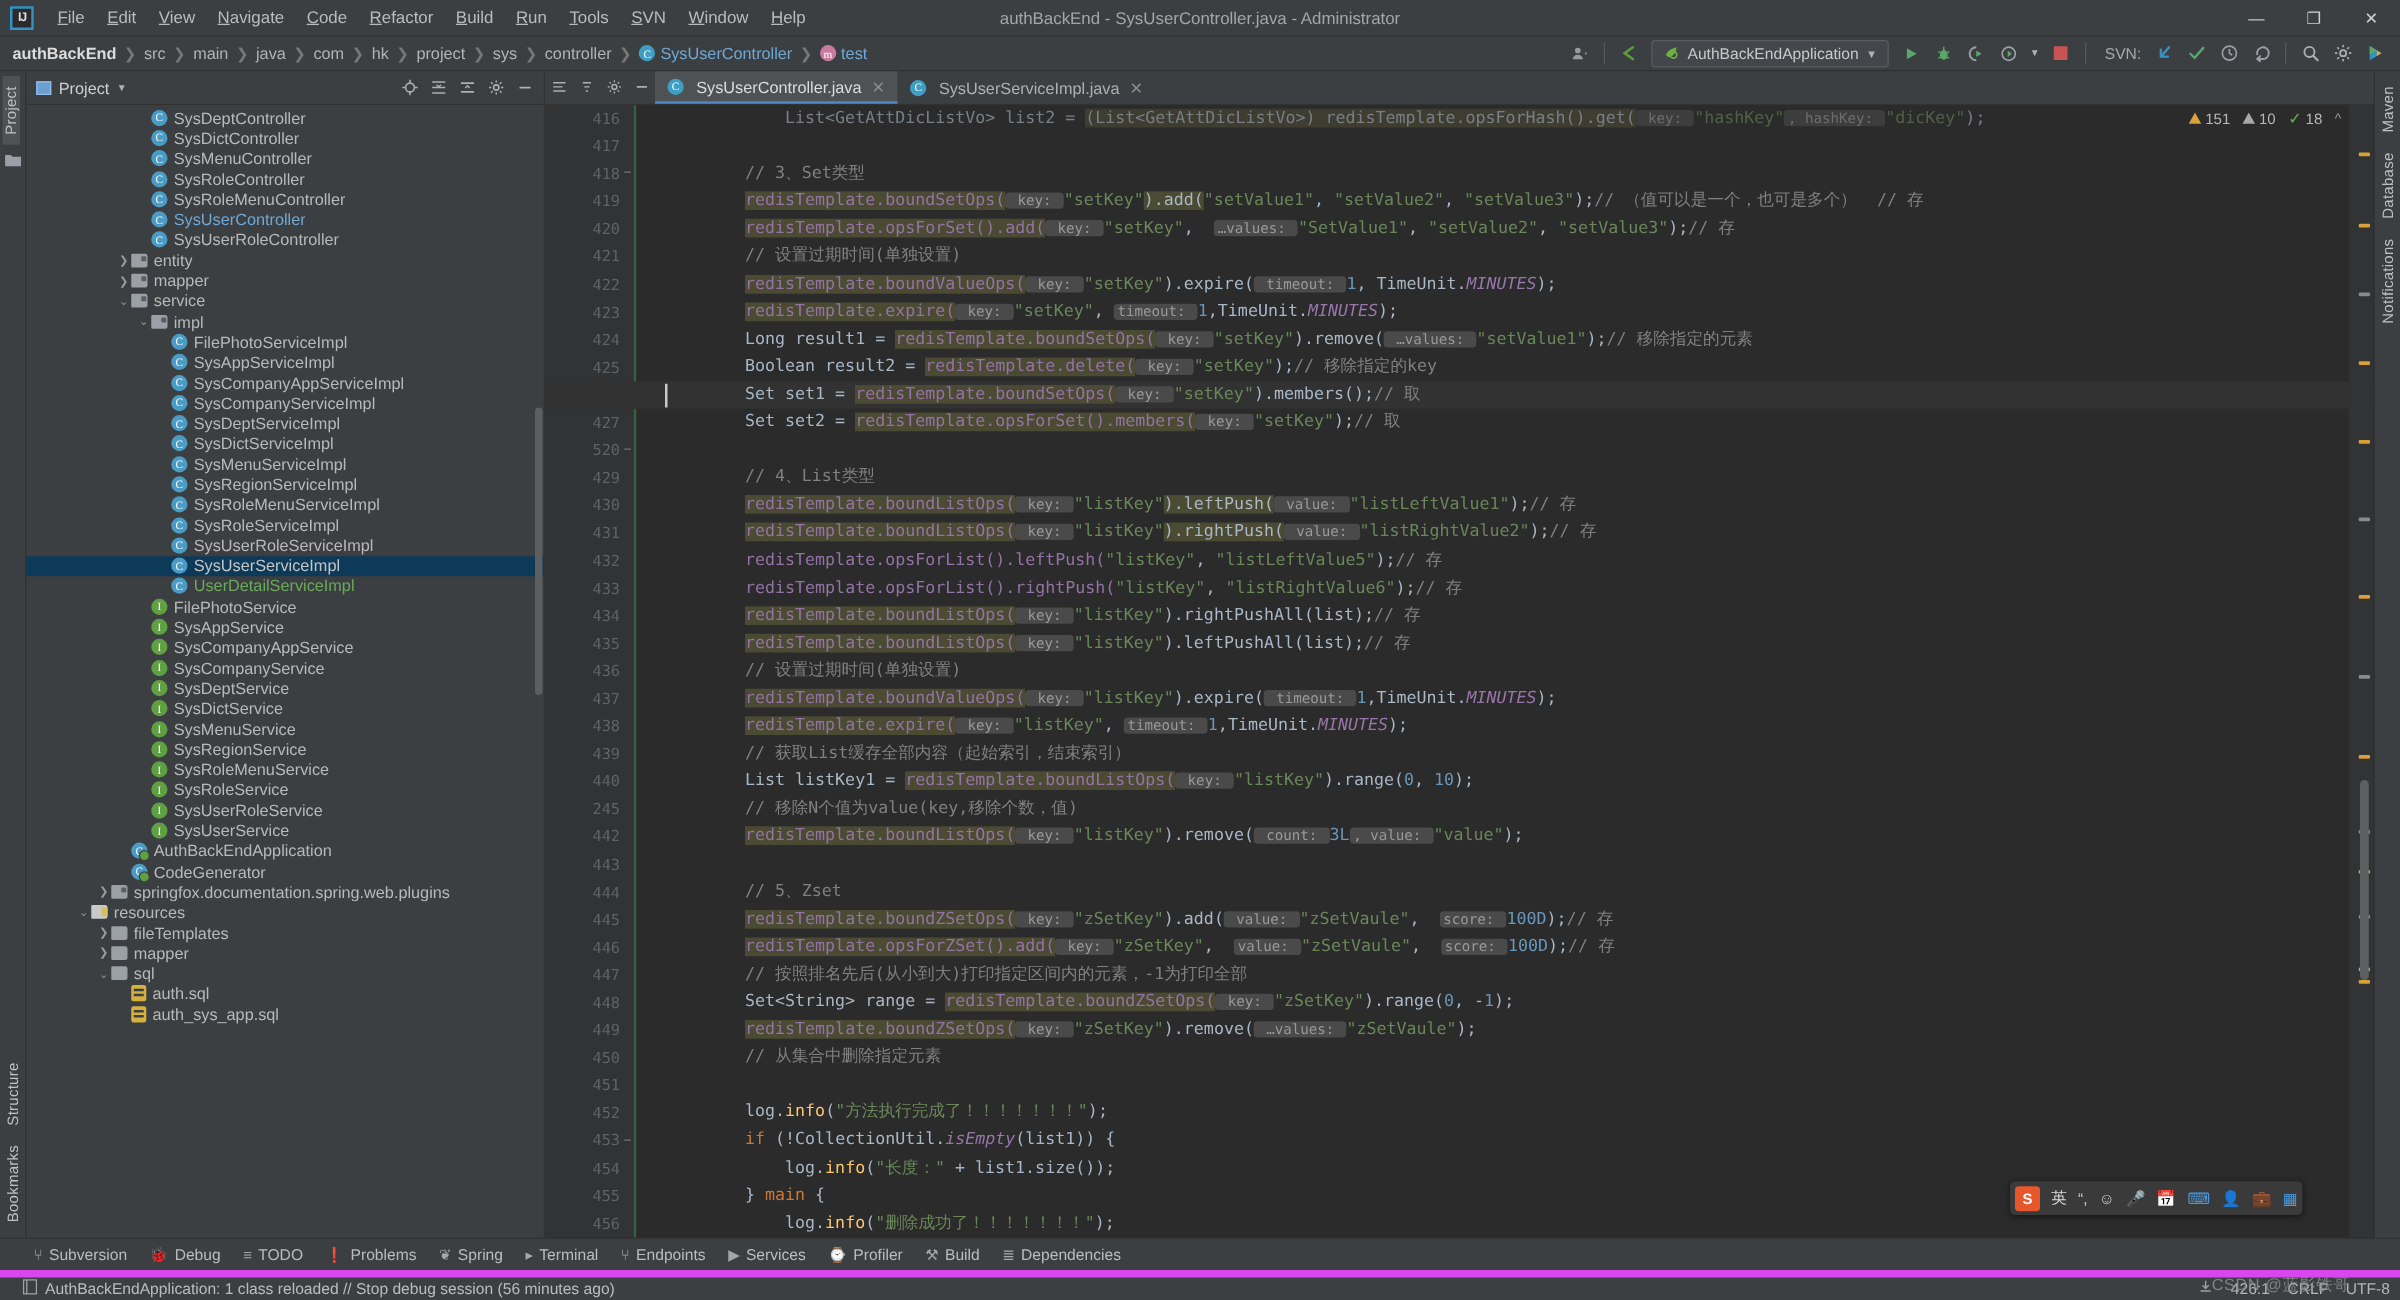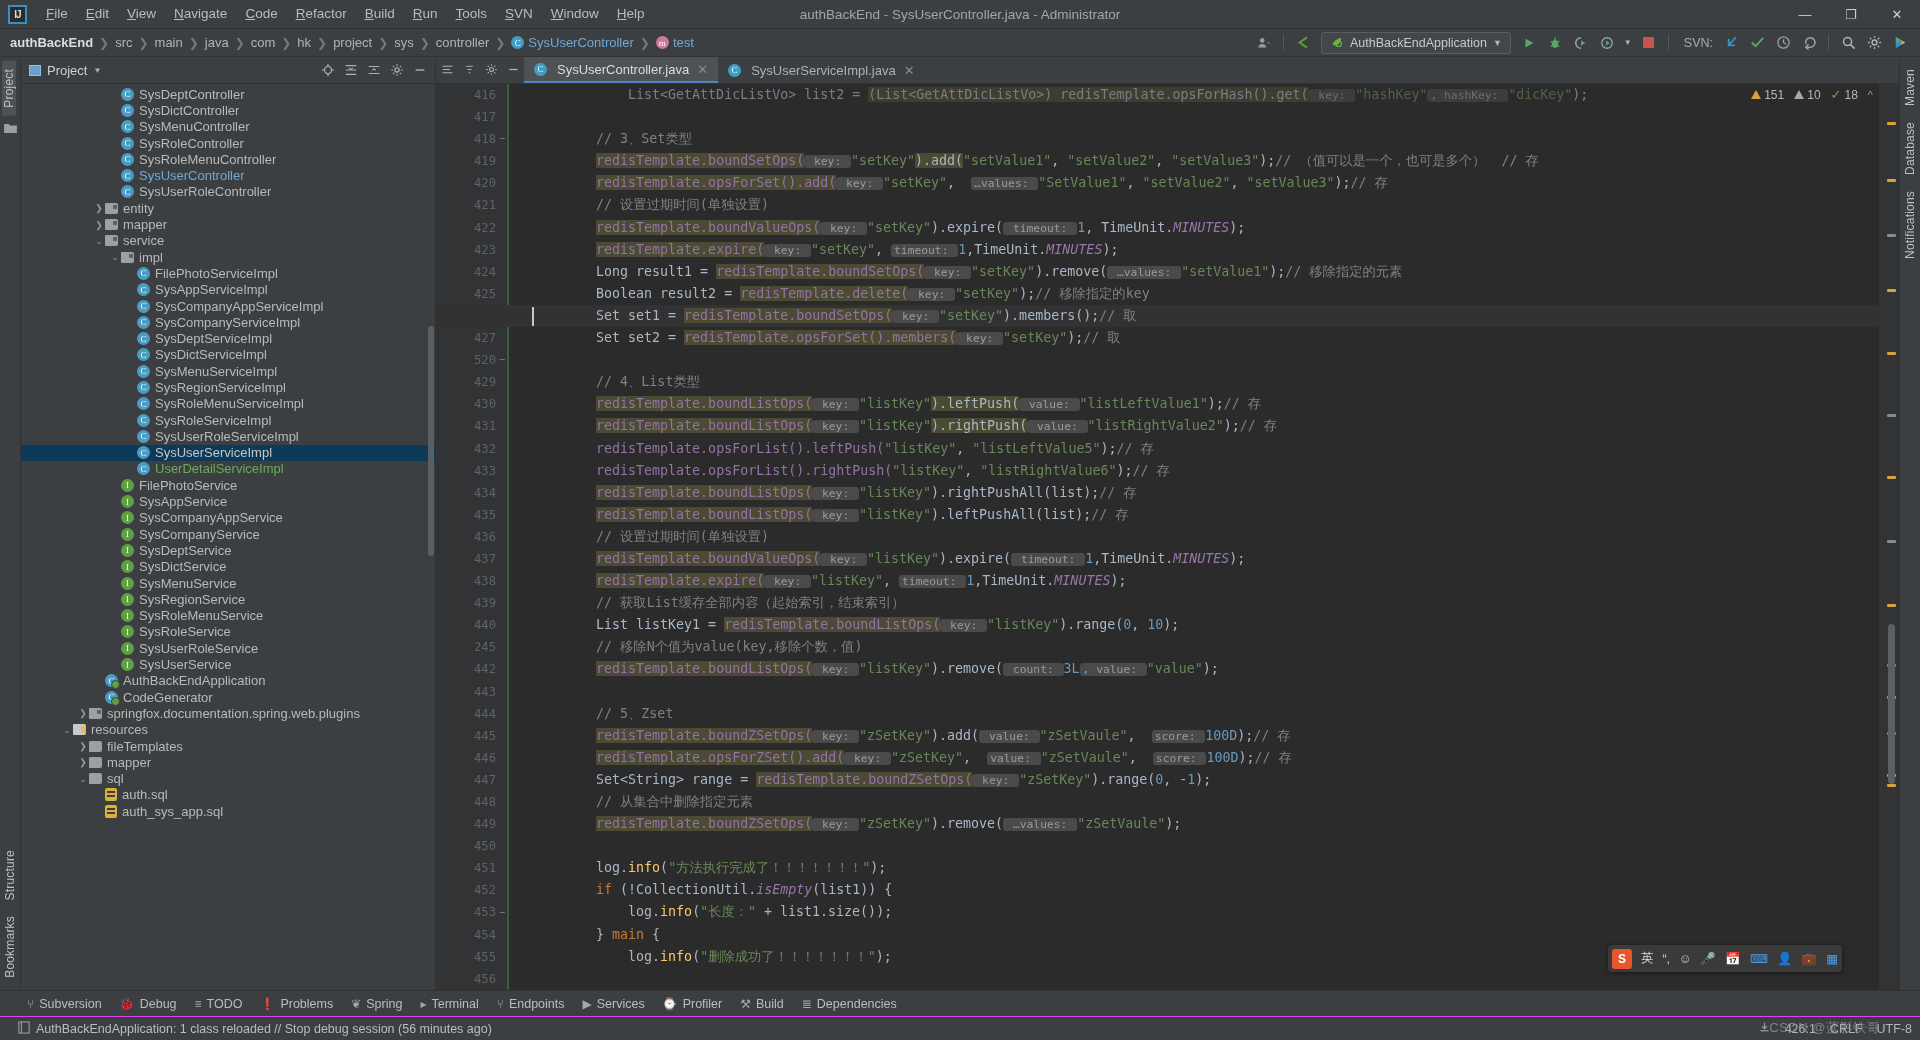--- a/index.html
+++ b/index.html
@@ -177,21 +177,21 @@
   
   .bottombar{
     height:26px; flex:0 0 26px; background:#3c3f41; display:flex; align-items:center;
     border-top:1px solid #323232; padding-left:18px; gap:0;
   }
   .bb{ display:flex; align-items:center; gap:5px; padding:3px 9px; font-size:12.5px; color:#bcbcbc;}
   .bb .bi{ font-size:12px; color:#a7a7a7; }
 
   .statusbar{
     height:24px; flex:0 0 24px; background:#3c3f41; display:flex; align-items:center;
-    padding:0 8px 0 18px; font-size:12.5px; color:#bcbcbc; border-top:1px solid #d946ef;
+    padding:0 8px 0 18px; font-size:12.5px; color:#bcbcbc; border-top:6px solid #d946ef;
   }
   .sb-right{ margin-left:auto; display:flex; align-items:center; gap:14px; color:#b5b5b5;}
 
   
   .ime{
     position:absolute; right:78px; bottom:68px; height:27px; display:flex; align-items:center;
     background:#3a3a3a; border-radius:4px; padding:0 4px; gap:9px; z-index:30;
     box-shadow:0 1px 5px rgba(0,0,0,.5);
   }
   .ime .sg{ width:20px;height:20px;background:#e8562c;border-radius:3px;color:#fff;
@@ -824,23 +824,24 @@
             <div class="ln"><span class="cls2">        </span><span class="fld hl">redisTemplate.boundValueOps(</span><span class="hint"> key: </span><span class="str">"listKey"</span><span class="cls2">).expire(</span><span class="hint"> timeout: </span><span class="num">1</span><span class="cls2">,TimeUnit.</span><span class="stat">MINUTES</span><span class="cls2">);</span></div>
             <div class="ln"><span class="cls2">        </span><span class="fld hl">redisTemplate.expire(</span><span class="hint"> key: </span><span class="str">"listKey"</span><span class="cls2">, </span><span class="hint">timeout: </span><span class="num">1</span><span class="cls2">,TimeUnit.</span><span class="stat">MINUTES</span><span class="cls2">);</span></div>
             <div class="ln"><span class="cm">        // 获取List缓存全部内容（起始索引，结束索引）</span></div>
             <div class="ln"><span class="cls2">        List listKey1 = </span><span class="fld hl">redisTemplate.boundListOps(</span><span class="hint"> key: </span><span class="str">"listKey"</span><span class="cls2">).range(</span><span class="num">0</span><span class="cls2">, </span><span class="num">10</span><span class="cls2">);</span></div>
             <div class="ln"><span class="cm">        // 移除N个值为value(key,移除个数，值)</span></div>
             <div class="ln"><span class="cls2">        </span><span class="fld hl">redisTemplate.boundListOps(</span><span class="hint"> key: </span><span class="str">"listKey"</span><span class="cls2">).remove(</span><span class="hint"> count: </span><span class="num">3L</span><span class="hint">, value: </span><span class="str">"value"</span><span class="cls2">);</span></div>
             <div class="ln">&nbsp;</div>
             <div class="ln"><span class="cm">        // 5、Zset</span></div>
             <div class="ln"><span class="cls2">        </span><span class="fld hl">redisTemplate.boundZSetOps(</span><span class="hint"> key: </span><span class="str">"zSetKey"</span><span class="cls2">).add(</span><span class="hint"> value: </span><span class="str">"zSetVaule"</span><span class="cls2">,  </span><span class="hint">score: </span><span class="num">100D</span><span class="cls2">);</span><span class="cm">// 存</span></div>
             <div class="ln"><span class="cls2">        </span><span class="fld hl">redisTemplate.opsForZSet().add(</span><span class="hint"> key: </span><span class="str">"zSetKey"</span><span class="cls2">,  </span><span class="hint">value: </span><span class="str">"zSetVaule"</span><span class="cls2">,  </span><span class="hint">score: </span><span class="num">100D</span><span class="cls2">);</span><span class="cm">// 存</span></div>
+            <div class="ln"><span class="cm">        // 按照排名先后(从小到大)打印指定区间内的元素，-1为打印全部</span></div>
             <div class="ln"><span class="cls2">        Set&lt;String&gt; range = </span><span class="fld hl">redisTemplate.boundZSetOps(</span><span class="hint"> key: </span><span class="str">"zSetKey"</span><span class="cls2">).range(</span><span class="num">0</span><span class="cls2">, -</span><span class="num">1</span><span class="cls2">);</span></div>
+            <div class="ln"><span class="cls2">        </span><span class="fld hl">redisTemplate.boundZSetOps(</span><span class="hint"> key: </span><span class="str">"zSetKey"</span><span class="cls2">).remove(</span><span class="hint"> …values: </span><span class="str">"zSetVaule"</span><span class="cls2">);</span></div>
             <div class="ln"><span class="cm">        // 从集合中删除指定元素</span></div>
-            <div class="ln"><span class="cls2">        </span><span class="fld hl">redisTemplate.boundZSetOps(</span><span class="hint"> key: </span><span class="str">"zSetKey"</span><span class="cls2">).remove(</span><span class="hint"> …values: </span><span class="str">"zSetVaule"</span><span class="cls2">);</span></div>
             <div class="ln">&nbsp;</div>
             <div class="ln"><span class="cls2">        log.</span><span class="fn">info</span><span class="cls2">(</span><span class="str">"方法执行完成了！！！！！！！"</span><span class="cls2">);</span></div>
             <div class="ln"><span class="cls2">        </span><span class="kw">if</span><span class="cls2"> (!CollectionUtil.</span><span class="stat">isEmpty</span><span class="cls2">(list1)) {</span></div>
             <div class="ln"><span class="cls2">            log.</span><span class="fn">info</span><span class="cls2">(</span><span class="str">"长度："</span><span class="cls2"> + list1.size());</span></div>
             <div class="ln"><span class="cls2">        } </span><span class="kw">main</span><span class="cls2"> {</span></div>
             <div class="ln"><span class="cls2">            log.</span><span class="fn">info</span><span class="cls2">(</span><span class="str">"删除成功了！！！！！！！"</span><span class="cls2">);</span></div>
             <div class="ln"></div>
           </div>
 
         <div class="insp-badge">

